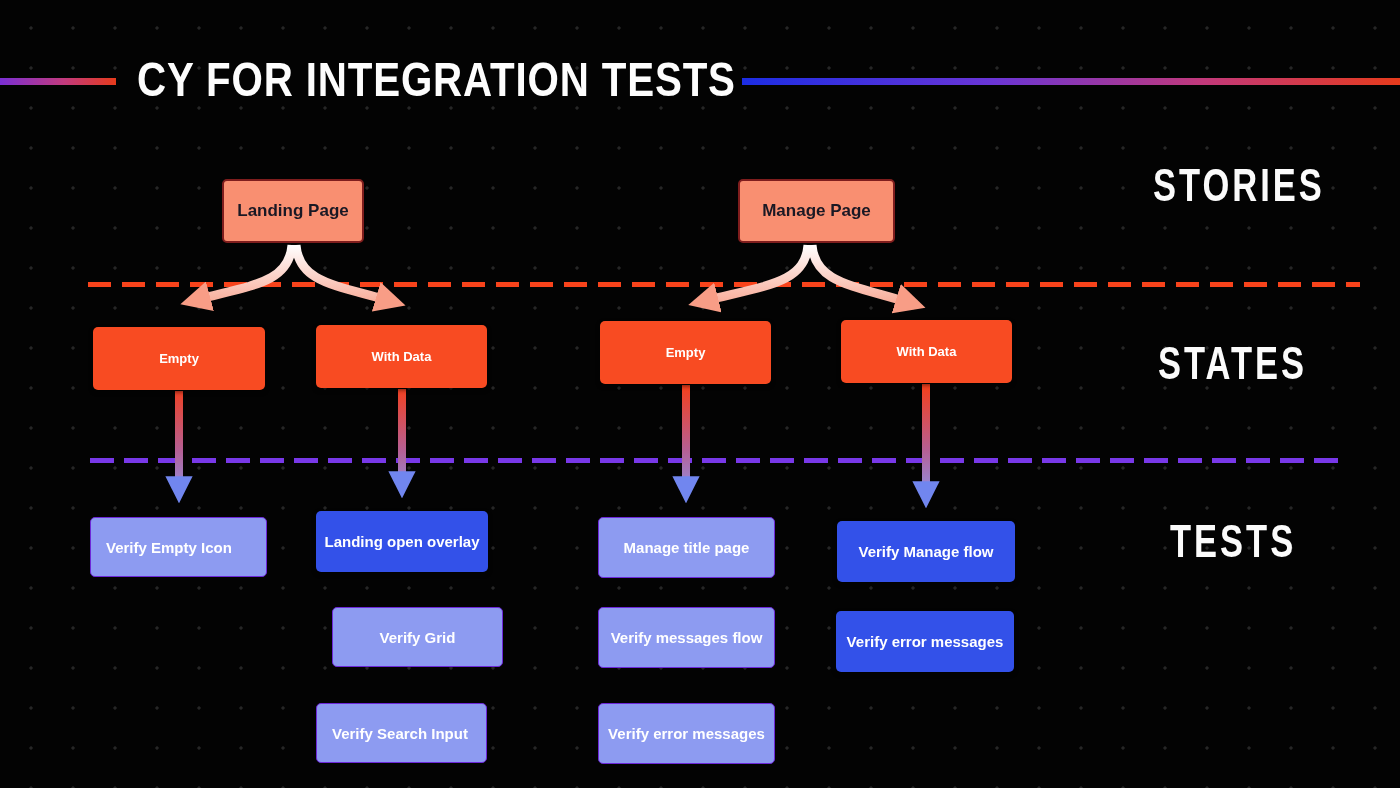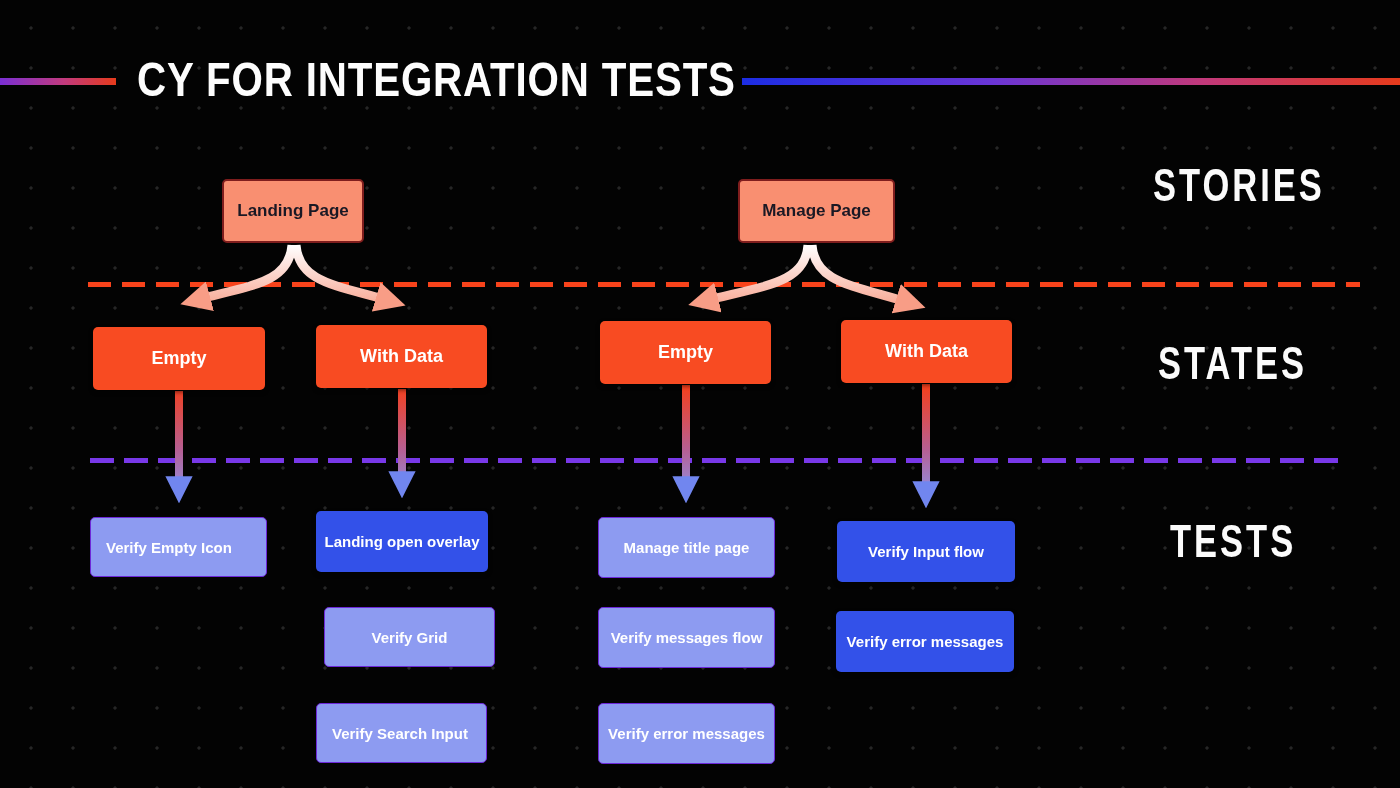--- a/index.html
+++ b/index.html
@@ -27,21 +27,21 @@
   .row-label{
     position:absolute;color:#fbfbfb;font-weight:bold;font-size:46px;letter-spacing:4px;
     transform:scaleX(0.75);transform-origin:left center;white-space:nowrap;
   }
   #arrows{position:absolute;left:0;top:0;pointer-events:none;}
   .box{
     position:absolute;display:flex;align-items:center;justify-content:center;
     font-weight:bold;border-radius:5px;box-sizing:border-box;text-align:center;
   }
   .story{background:#f98f71;color:#1a1824;font-size:17px;border:2px solid #7f1d1d;}
-  .state{background:#f84b22;color:#ffffff;font-size:18px;box-shadow:0 2px 4px rgba(0,0,0,0.55);}
+  .state{background:#f84b22;color:#ffffff;font-size:13px;box-shadow:0 2px 4px rgba(0,0,0,0.55);}
   .test{font-size:15px;color:#ffffff;}
   .test.light{background:#8d9bf1;border:1px solid #6d28d9;}
   .test.blue{background:#3351e9;box-shadow:0 2px 4px rgba(0,0,0,0.55);}
   .test.left{justify-content:flex-start;padding-left:15px;text-align:left;}
 </style>
 </head>
 <body>
 
 <div class="dash orange"></div>
 <div class="dash purple"></div>
@@ -86,21 +86,21 @@
 <div class="box story" style="left:738px;top:179px;width:157px;height:64px;">Manage Page</div>
 
 <div class="box state" style="left:93px;top:327px;width:172px;height:63px;">Empty</div>
 <div class="box state" style="left:316px;top:325px;width:171px;height:63px;">With Data</div>
 <div class="box state" style="left:600px;top:321px;width:171px;height:63px;">Empty</div>
 <div class="box state" style="left:841px;top:320px;width:171px;height:63px;">With Data</div>
 
 <div class="box test light left" style="left:90px;top:517px;width:177px;height:60px;">Verify Empty Icon</div>
 
 <div class="box test blue" style="left:316px;top:511px;width:172px;height:61px;">Landing open overlay</div>
-<div class="box test light" style="left:324px;top:607px;width:171px;height:60px;">Verify Grid</div>
+<div class="box test light" style="left:332px;top:607px;width:171px;height:60px;">Verify Grid</div>
 <div class="box test light left" style="left:316px;top:703px;width:171px;height:60px;">Verify Search Input</div>
 
 <div class="box test light" style="left:598px;top:517px;width:177px;height:61px;">Manage title page</div>
 <div class="box test light" style="left:598px;top:607px;width:177px;height:61px;">Verify messages flow</div>
 <div class="box test light" style="left:598px;top:703px;width:177px;height:61px;">Verify error messages</div>
 
-<div class="box test blue" style="left:837px;top:521px;width:178px;height:61px;">Verify Input flow</div>
+<div class="box test blue" style="left:837px;top:521px;width:178px;height:61px;">Verify Manage flow</div>
 <div class="box test blue" style="left:836px;top:611px;width:178px;height:61px;">Verify error messages</div>
 
 </body></html>

